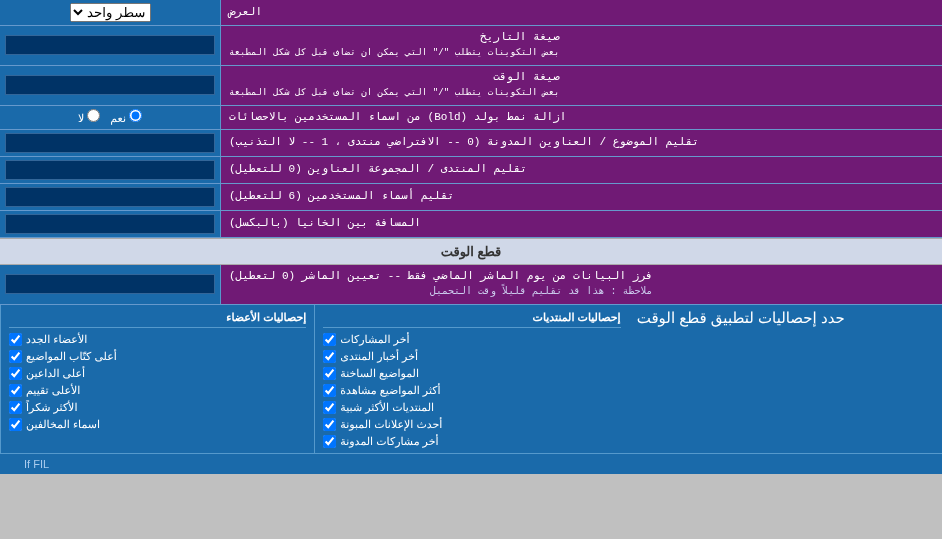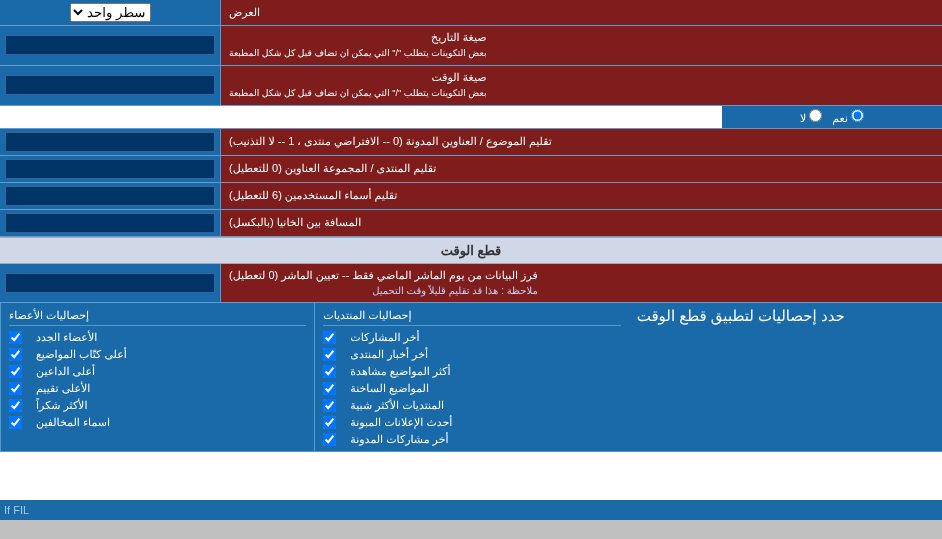--- a/index.html
+++ b/index.html
@@ -16,30 +16,31 @@
     }
 
     .row {
       display: flex;
       align-items: stretch;
       border-bottom: 1px solid #6699cc;
     }
 
     .label-cell {
       flex: 1;
-      background: #7f1d1d;
+      background: #701a75;
       color: #fff;
       padding: 4px 8px;
       display: flex;
       align-items: center;
       justify-content: flex-end;
       text-align: right;
       font-size: 11px;
       line-height: 1.4;
       border-left: 1px solid #5599cc;
+      font-family: Liberation Mono, monospace;
     }
 
     .input-cell {
       width: 220px;
       background: #1a6aaa;
       padding: 3px 5px;
       display: flex;
       align-items: center;
       justify-content: center;
     }
@@ -84,36 +85,36 @@
 
     .checkbox-col {
       flex: 1;
       background: #1a6aaa;
       padding: 3px 8px;
       border-left: 1px solid #5599cc;
     }
 
     .checkbox-col-header {
       color: #fff;
-      font-weight: normal;
+      font-weight: bold;
       font-size: 11px;
-      text-align: left;
+      text-align: right;
       padding: 3px 0;
       border-bottom: 1px solid #5599cc;
       margin-bottom: 3px;
     }
 
     .checkbox-item {
       display: flex;
       align-items: center;
       justify-content: flex-end;
       color: #fff;
       font-size: 11px;
       padding: 2px 0;
-      gap: 14px;
+      gap: 4px;
     }
 
     .checkbox-item input[type="checkbox"] {
       cursor: pointer;
     }
 
     .limit-label-cell {
       flex: 1;
       background: #1a6aaa;
       color: #fff;
@@ -158,20 +159,23 @@
   <div class="row">
     <div class="label-cell">
       <span>صيغة الوقت<br><small>بعض التكوينات يتطلب "/" التي يمكن ان تضاف قبل كل شكل المطبعة</small></span>
     </div>
     <div class="input-cell">
       <input type="text" style="">
     </div>
   </div>
 
   <div class="row">
+    <div class="label-cell">
+      <span>ازالة نمط بولد (Bold) من اسماء المستخدمين بالاحصائات</span>
+    </div>
     <div class="radio-cell">
       <label>
         <input type="radio" name="bold" value="yes" checked="" style=""> نعم
       </label>
       <label>
         <input type="radio" name="bold" value="no" style=""> لا
       </label>
     </div>
   </div>
 
@@ -239,25 +243,25 @@
       </div>
       <div class="checkbox-item">
         <span>أخر المشاركات</span>
         <input type="checkbox" checked="" style="">
       </div>
       <div class="checkbox-item">
         <span>أخر أخبار المنتدى</span>
         <input type="checkbox" checked="" style="">
       </div>
       <div class="checkbox-item">
+        <span>المواضيع الساخنة</span>
+        <input type="checkbox" checked="" style="">
+      </div>
+      <div class="checkbox-item">
         <span>أكثر المواضيع مشاهدة</span>
-        <input type="checkbox" checked="" style="">
-      </div>
-      <div class="checkbox-item">
-        <span>المواضيع الساخنة</span>
         <input type="checkbox" checked="" style="">
       </div>
       <div class="checkbox-item">
         <span>المنتديات الأكثر شبية</span>
         <input type="checkbox" checked="" style="">
       </div>
       <div class="checkbox-item">
         <span>أحدث الإعلانات المبونة</span>
         <input type="checkbox" checked="" style="">
       </div>
@@ -291,17 +295,17 @@
         <span>الأكثر شكراً</span>
         <input type="checkbox" checked="" style="">
       </div>
       <div class="checkbox-item">
         <span>اسماء المخالفين</span>
         <input type="checkbox" checked="" style="">
       </div>
     </div>
   </div>
 
-  <div style="background:#1a6aaa; color:#aaccee; font-size:11px; padding:4px 4px; text-align:left;margin-top:48px;">
+  <div style="background:#1a6aaa; color:#aaccee; font-size:11px; padding:4px 24px; text-align:left;">
     <span>If FIL</span>
   </div>
 
 </div>
 
 </body></html>

